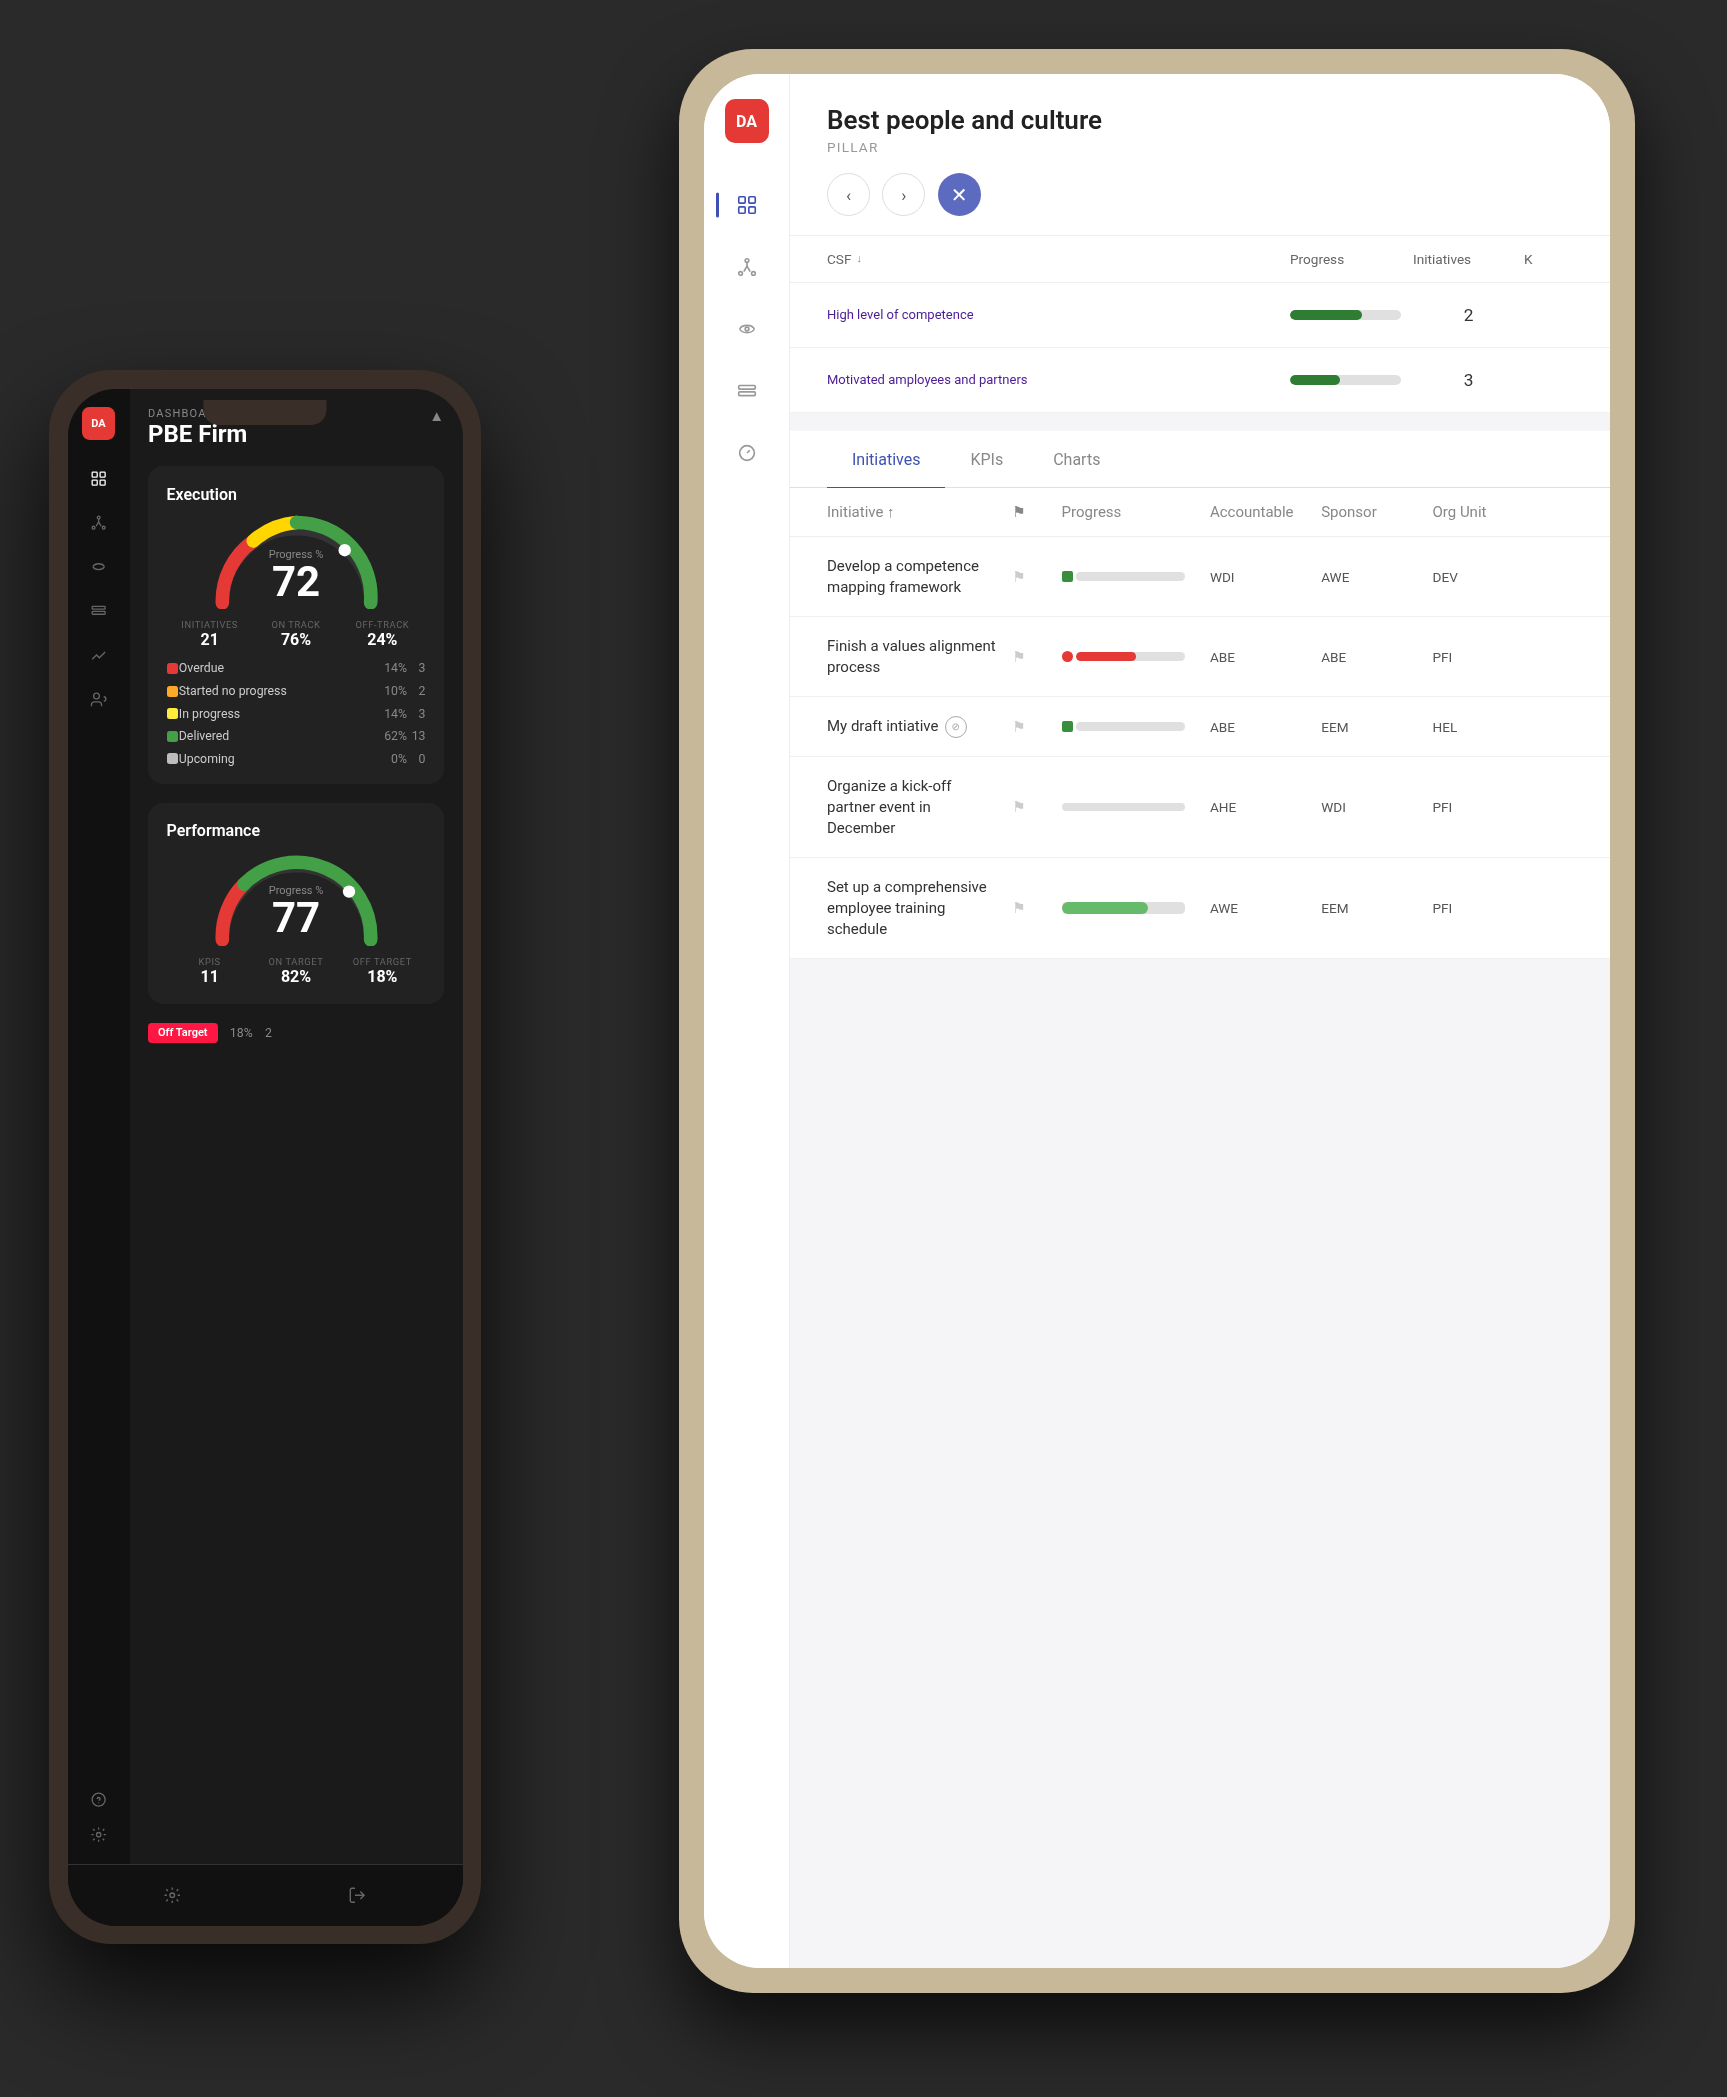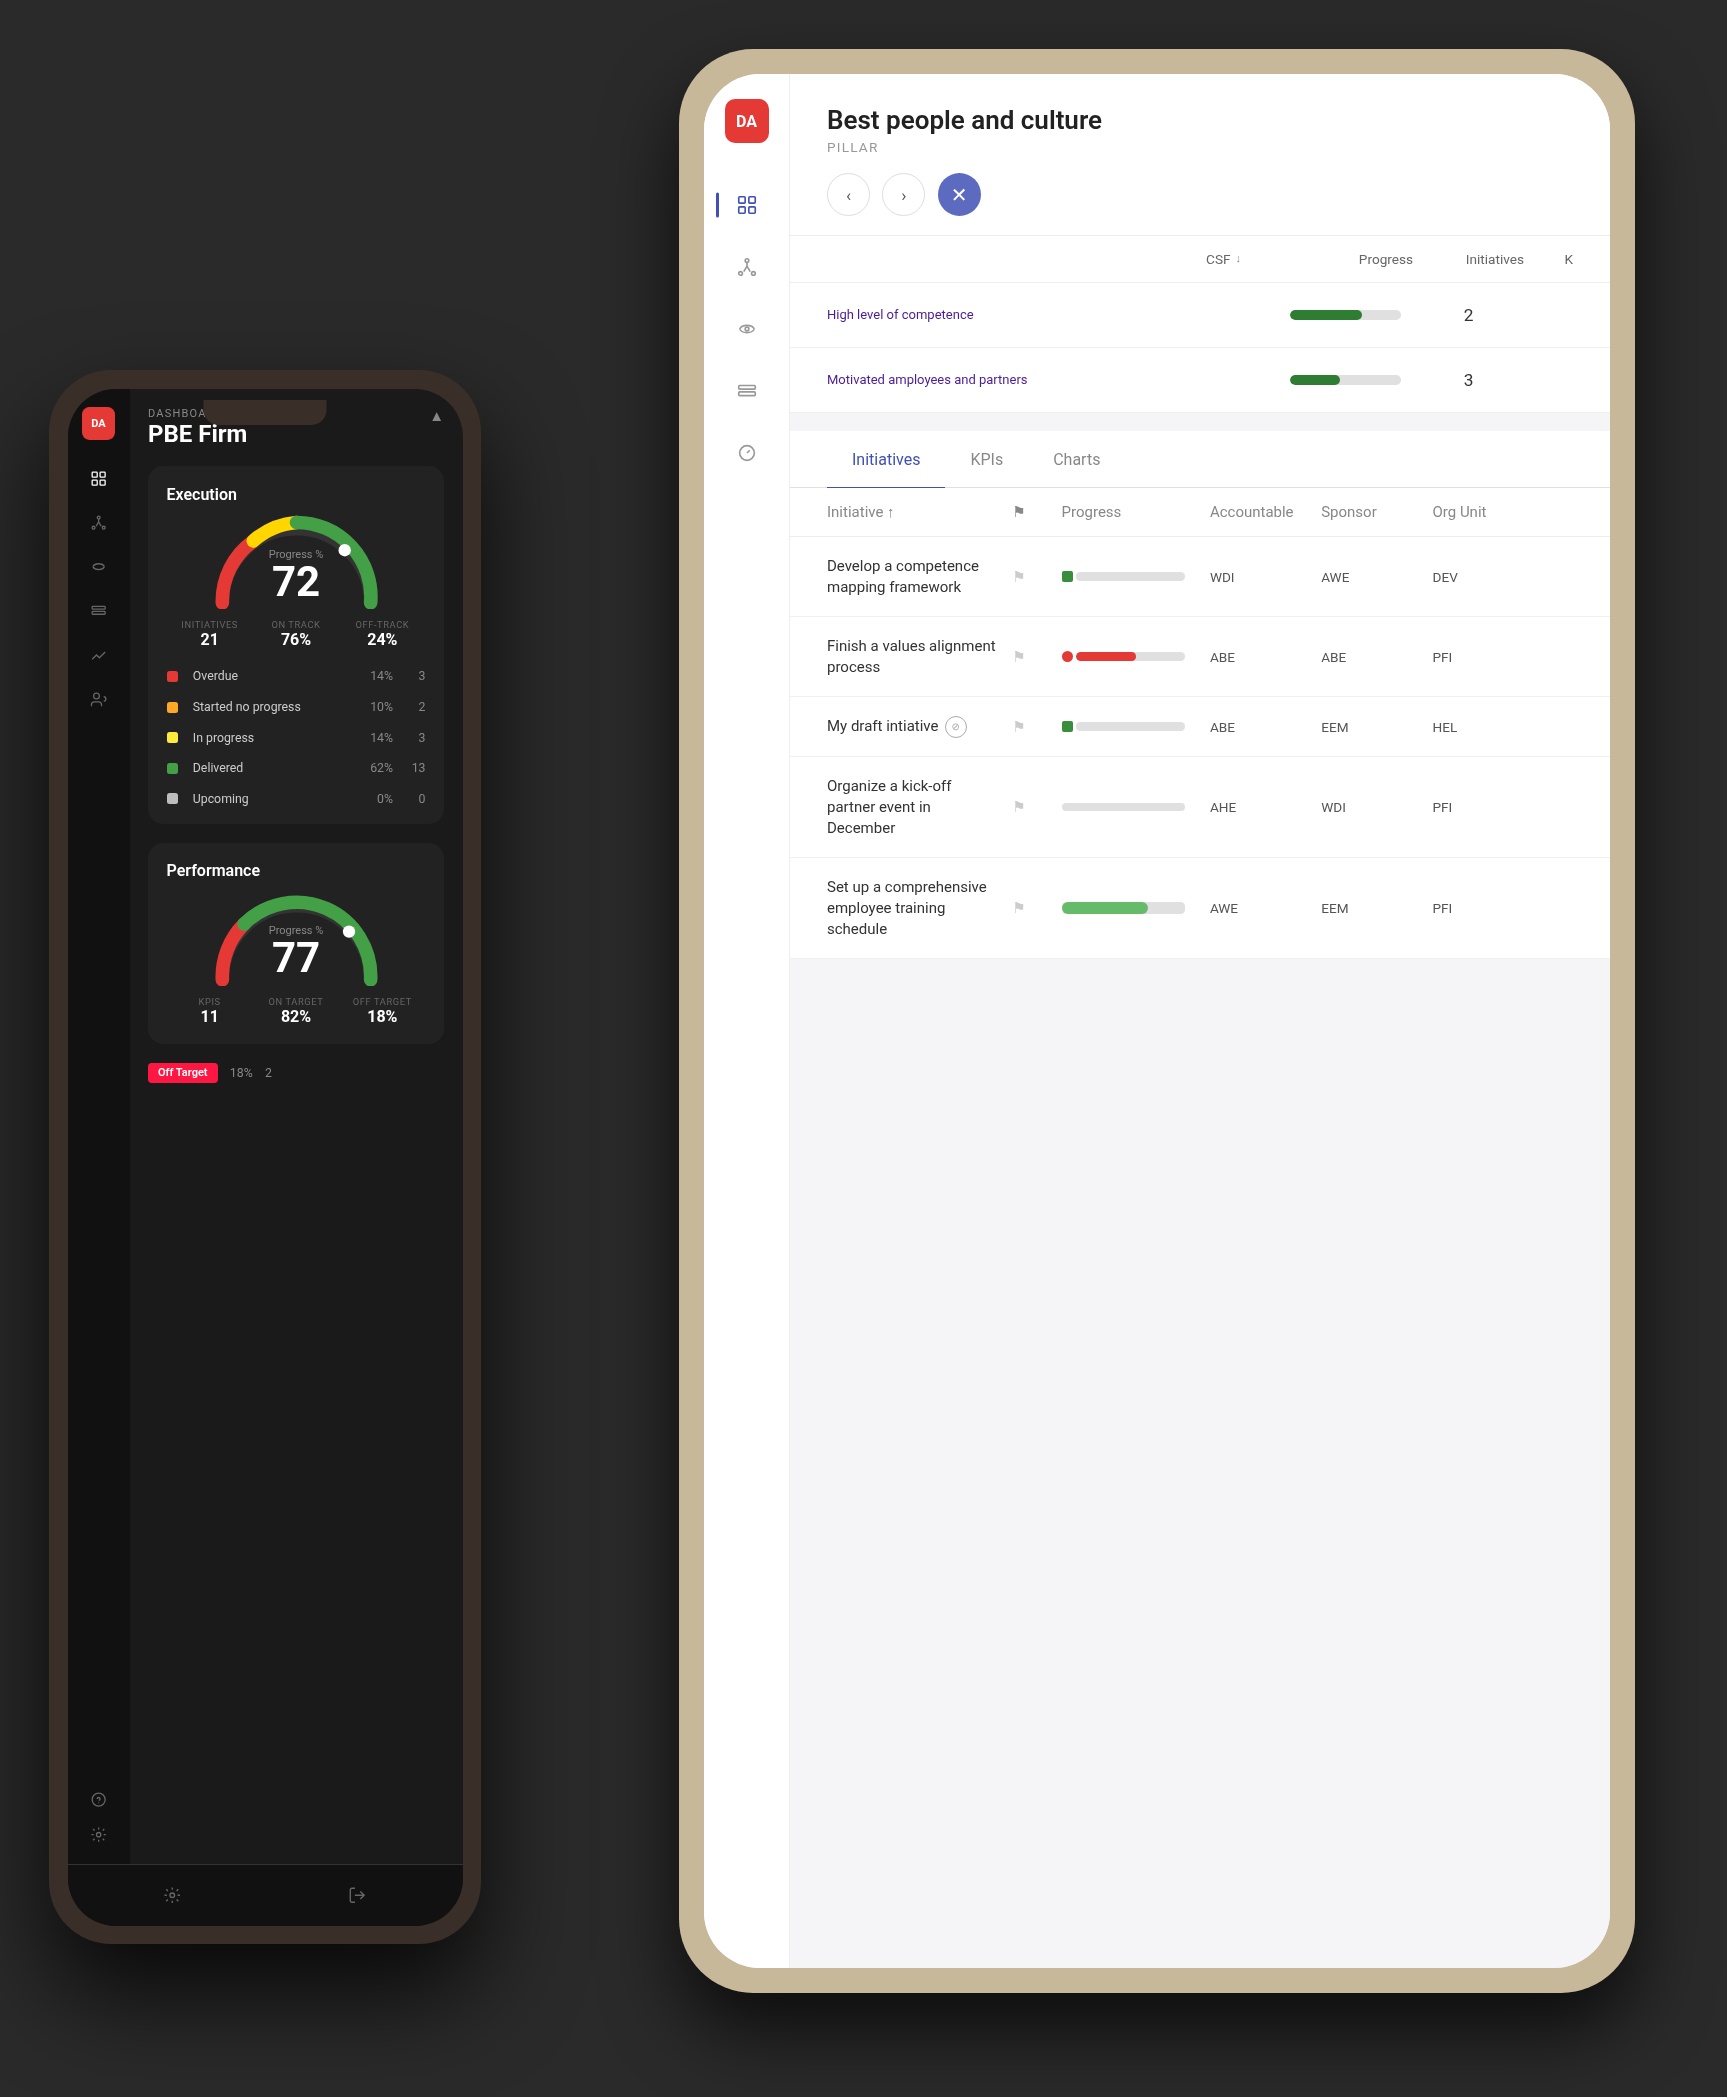--- a/index.html
+++ b/index.html
@@ -178,21 +178,20 @@
       padding: 15px 37px;
       border-bottom: 0.6px solid #eee;
       align-items: center;
     }
     .csf-header-label {
       font-size: 13.6px;
       color: #666;
       display: flex;
       align-items: center;
       gap: 5px;
-      justify-content: flex-end;
     }
     .csf-row {
       display: grid;
       grid-template-columns: 1fr 49px 123px 111px 49px;
       padding: 22px 37px;
       border-bottom: 0.6px solid #f0f0f0;
       align-items: center;
       background: #fff;
     }
     .csf-name {
@@ -515,22 +514,21 @@
     .status-list {
       display: flex;
       flex-direction: column;
       gap: 8.6px;
       margin-top: 8.6px;
     }
     .status-item {
       display: grid;
       grid-template-columns: 12.3px 1fr 25px 18.5px;
       align-items: center;
-      gap: 14px;
-      margin-top: 8px;
+      gap: 0;
     }
     .status-dot {
       width: 11px;
       height: 11px;
       border-radius: 2.5px;
     }
     .status-name {
       font-size: 12.3px;
       color: #ccc;
     }

